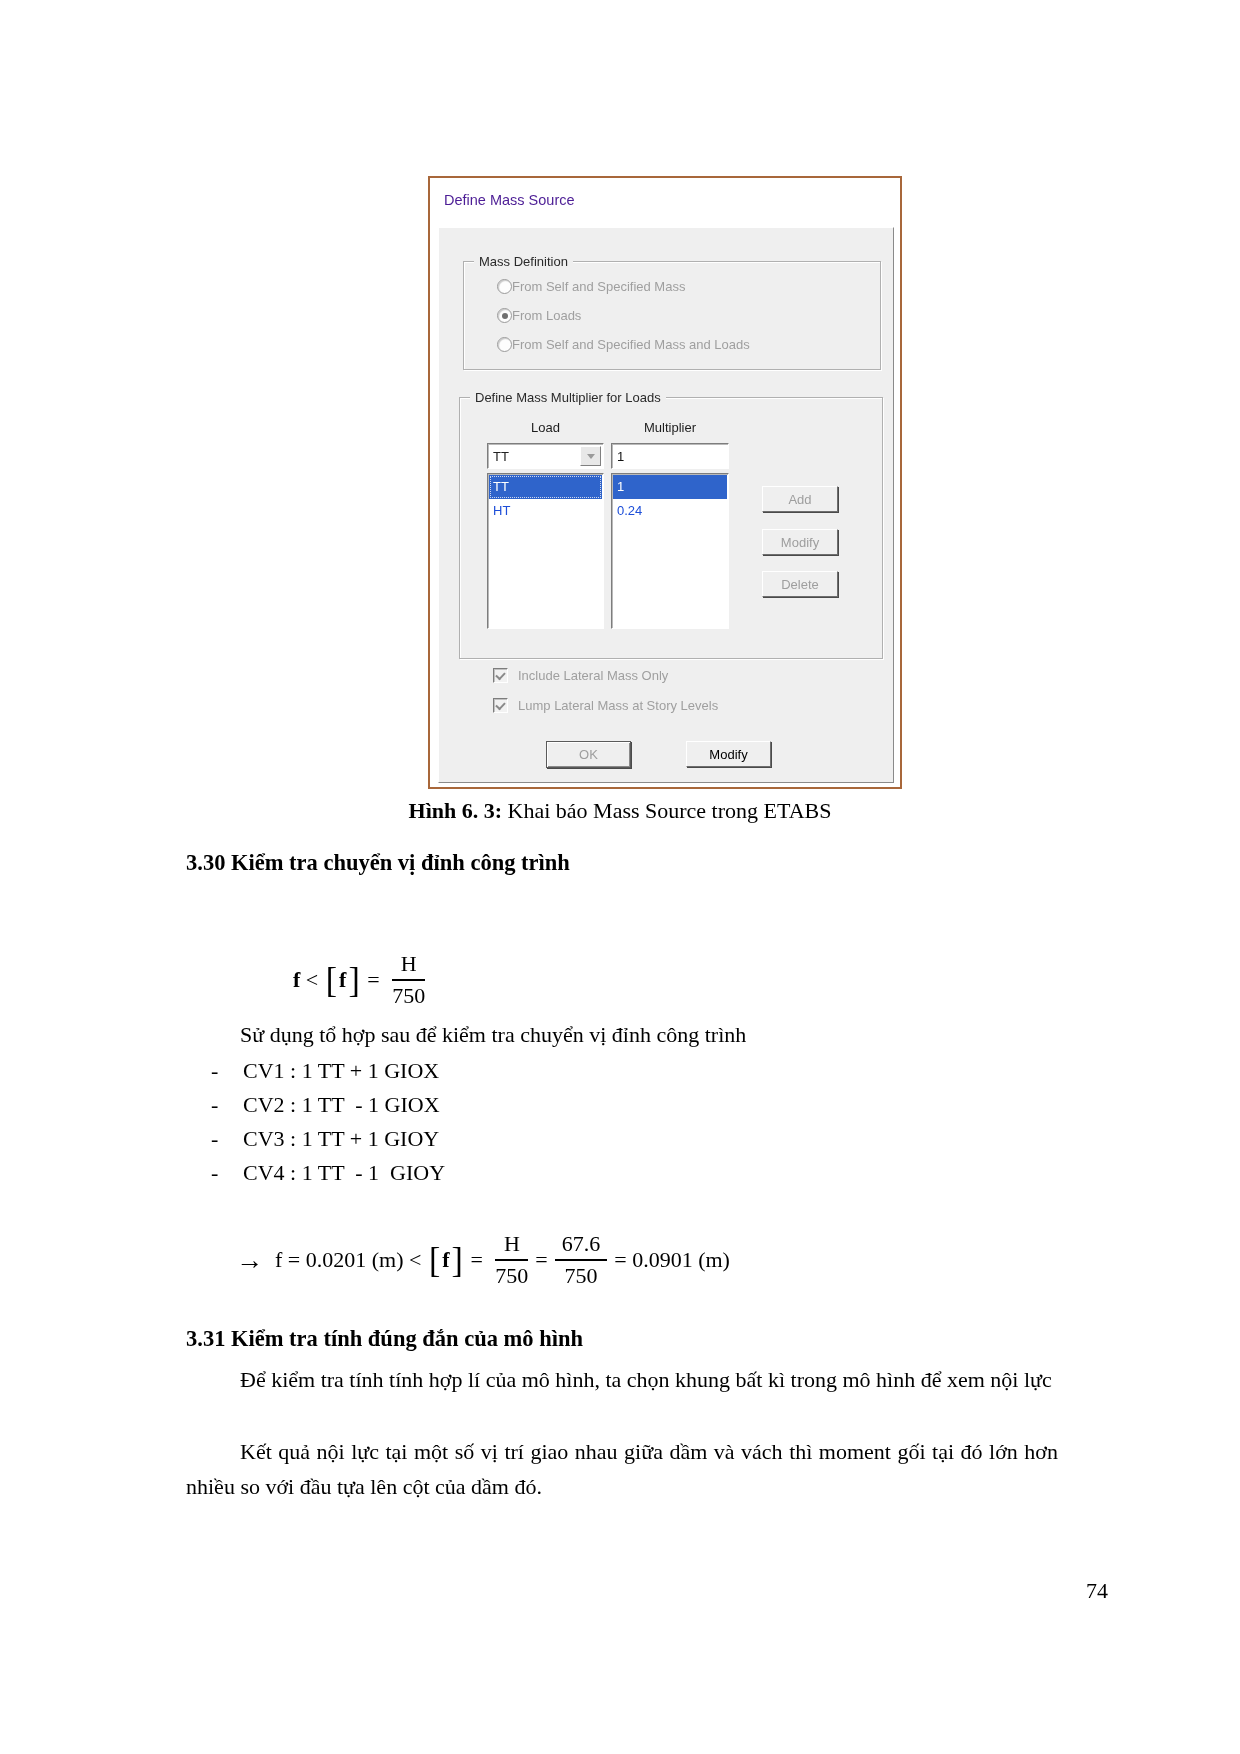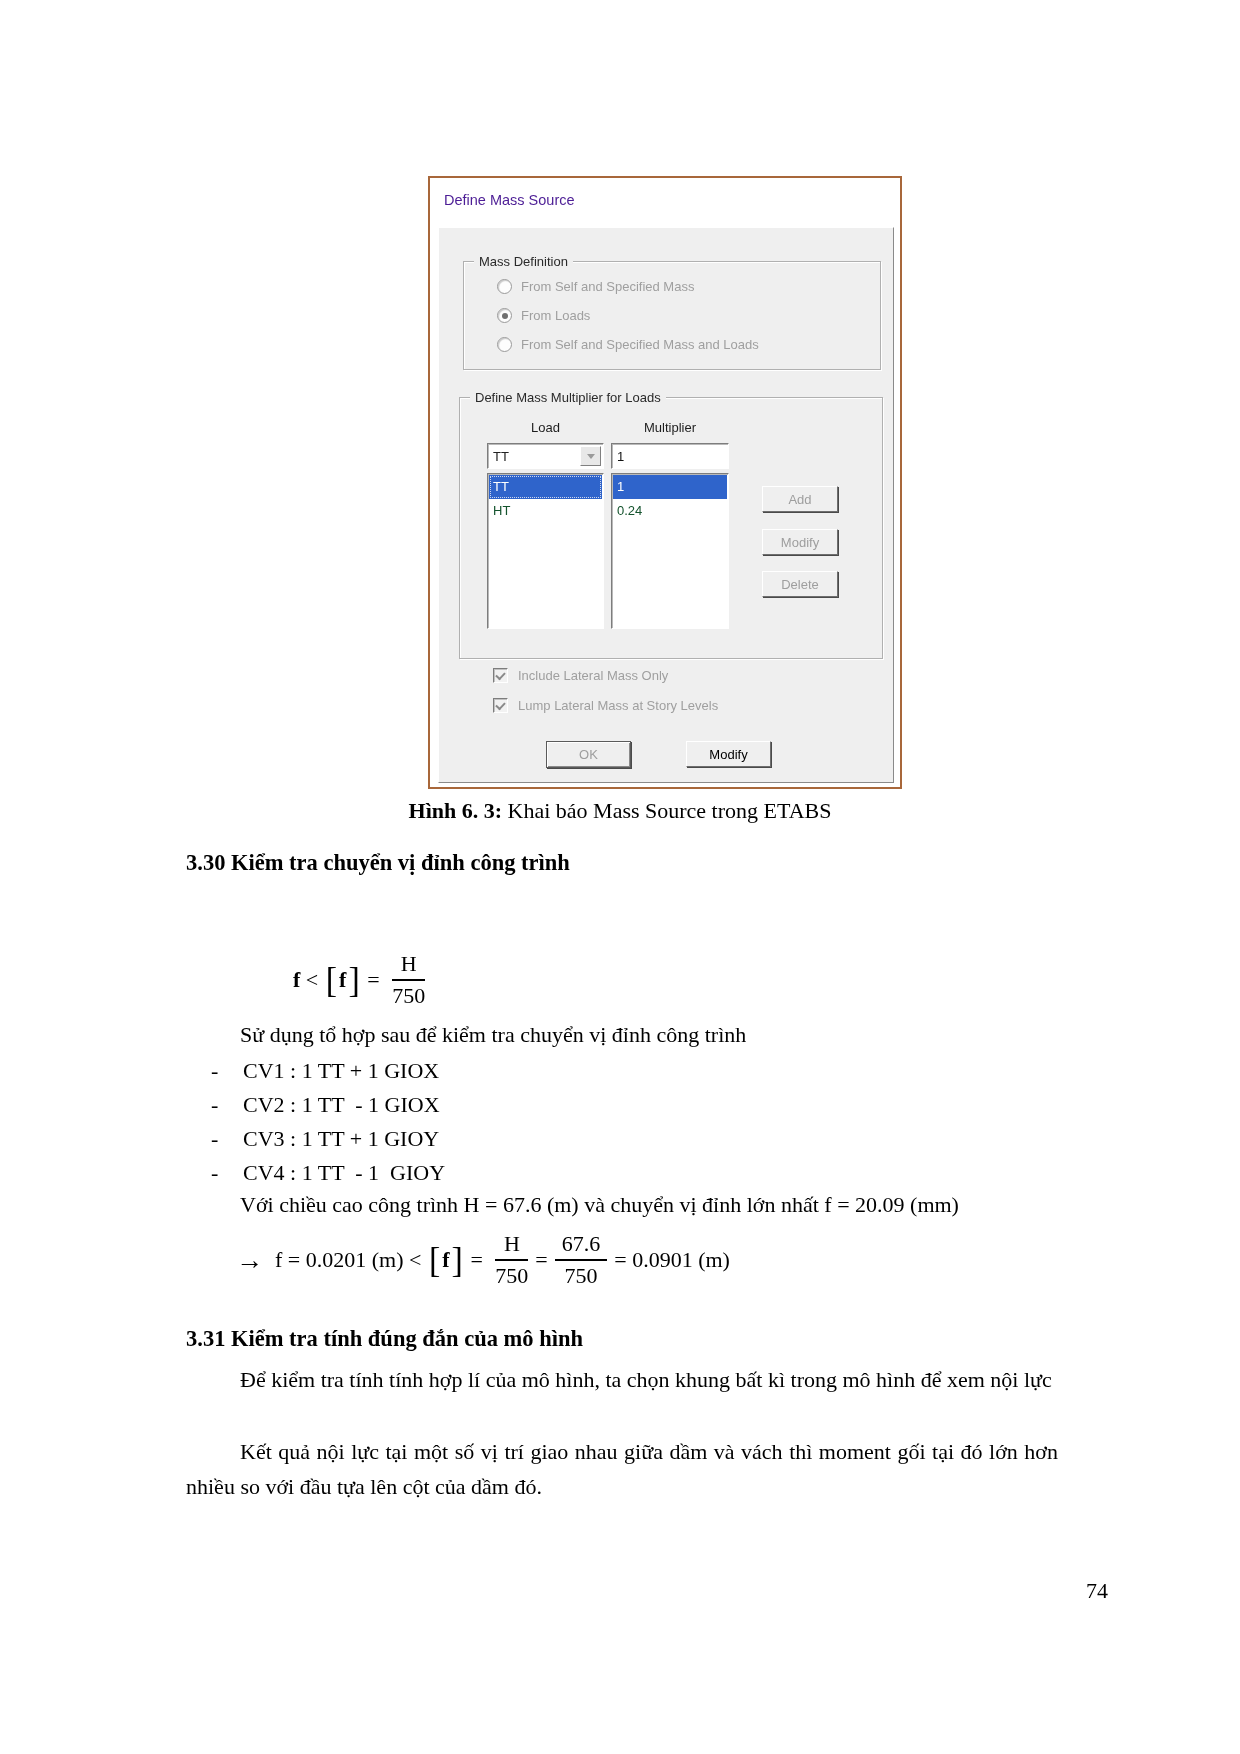--- a/index.html
+++ b/index.html
@@ -10,40 +10,40 @@
   .dialog{position:absolute;left:428px;top:176px;width:474px;height:613px;
           background:#ffffff;border:2px solid #a8673a;box-sizing:border-box;
           font-family:"Liberation Sans", sans-serif;}
   .dlg-title{position:absolute;left:14px;top:14px;font-size:14.5px;color:#4c1d95;}
   .dlg-panel{position:absolute;left:8px;top:49px;width:456px;height:556px;background:#efefef;
              border:1px solid;border-color:#ffffff #8a8a8a #8a8a8a #ffffff;box-sizing:border-box;}
 
   .groupbox{position:absolute;border:1px solid #b0b0b0;box-shadow:1px 1px 0 #ffffff, inset 1px 1px 0 #ffffff;}
   .group-label{position:absolute;top:-8px;left:10px;background:#efefef;padding:0 5px;font-size:13px;color:#2a2a2a;white-space:nowrap;}
 
-  .radio-row{position:absolute;display:flex;align-items:center;gap:9px;}
+  .radio-row{position:absolute;display:flex;align-items:center;}
   .radio-circle{width:13px;height:13px;border-radius:50%;background:#fdfdfd;
                 border:1px solid #9a9a9a;box-shadow:inset 1px 1px 1px #c9c9c9;position:relative;flex:0 0 auto;}
   .radio-circle.on:after{content:"";position:absolute;left:3.5px;top:3.5px;width:6px;height:6px;border-radius:50%;background:#6f6f6f;}
   .dis-label{font-size:13px;color:#9f9f9f;white-space:nowrap;}
 
   .col-label{position:absolute;font-size:13px;color:#1e1e1e;text-align:center;}
 
   .sunken{background:#ffffff;border:1px solid;border-color:#7d7d7d #ffffff #ffffff #7d7d7d;
           box-shadow:inset 1px 1px 0 #b9b9b9;box-sizing:border-box;}
   .combo{position:absolute;height:26px;}
   .combo-text{position:absolute;left:5px;top:5px;font-size:13px;color:#222;}
   .combo-btn{position:absolute;right:2px;top:2px;bottom:2px;width:19px;background:#e8e8e8;
              border:1px solid;border-color:#ffffff #808080 #808080 #ffffff;display:flex;align-items:center;justify-content:center;}
   .tri-down{width:0;height:0;border-left:4px solid transparent;border-right:4px solid transparent;border-top:5px solid #9a9a9a;}
 
   .textbox-val{position:absolute;left:5px;top:5px;font-size:13px;color:#111;}
 
   .listbox{position:absolute;padding:1px;}
-  .lrow{height:24px;line-height:24px;font-size:13px;padding-left:4px;color:#14532d;}
+  .lrow{height:24px;line-height:24px;font-size:13px;padding-left:4px;color:#1d4ed8;}
   .lrow.sel{background:#2f64cb;color:#ffffff;}
   .lrow.focus{outline:1px dotted #cdd6ee;outline-offset:-2px;}
 
   .btn{position:absolute;display:flex;align-items:center;justify-content:center;
        background:#efefef;font-size:13px;box-sizing:border-box;
        border:1px solid;border-color:#ffffff #6e6e6e #6e6e6e #ffffff;box-shadow:1px 1px 0 #4a4a4a;}
   .btn.disabled{color:#9e9e9e;}
   .btn.enabled{color:#000;}
   .btn.default{border:1px solid #5a5a5a;box-shadow:inset 1px 1px 0 #ffffff, inset -1px -1px 0 #8a8a8a, 1px 1px 0 #4a4a4a;}
 
@@ -158,21 +158,20 @@
     <span class="fbold">f</span><span> &lt; </span><span class="bracket">[</span><span class="fbold">f</span><span class="bracket">]</span><span> = </span><span class="frac"><span class="num">H</span><span class="den">750</span></span>
   </div>
 
   <div class="oneline" style="top:1022px;">Sử dụng tổ hợp sau để kiểm tra chuyển vị đỉnh công trình</div>
 
   <div class="combo-line" style="top:1058px;"><span class="dash">-</span><span>CV1 : 1 TT + 1 GIOX</span></div>
   <div class="combo-line" style="top:1092px;"><span class="dash">-</span><span>CV2 : 1 TT  - 1 GIOX</span></div>
   <div class="combo-line" style="top:1126px;"><span class="dash">-</span><span>CV3 : 1 TT + 1 GIOY</span></div>
   <div class="combo-line" style="top:1160px;"><span class="dash">-</span><span>CV4 : 1 TT  - 1  GIOY</span></div>
 
-  <div class="oneline" style="top:1192px;">Với chiều cao công trình H = 67.6 (m) và chuyển vị đỉnh lớn nhất f = 20.09 (mm)</div>
 
   <div class="fx" style="left:236px;top:1228px;height:64px;">
     <span class="arrow">→</span><span>f = 0.0201 (m)</span><span> &lt; </span><span class="bracket">[</span><span class="fbold">f</span><span class="bracket">]</span><span> = </span><span class="frac"><span class="num">H</span><span class="den">750</span></span><span>=</span><span class="frac"><span class="num">67.6</span><span class="den">750</span></span><span>= 0.0901 (m)</span>
   </div>
 
 
   <div class="heading" style="top:1326px;">3.31 Kiểm tra tính đúng đắn của mô hình</div>
 
   <div class="para indent" style="top:1434px;">Kết quả nội lực tại một số vị trí giao nhau giữa dầm và vách thì moment gối tại đó lớn hơn nhiều so với đầu tựa lên cột của dầm đó.</div>
 

